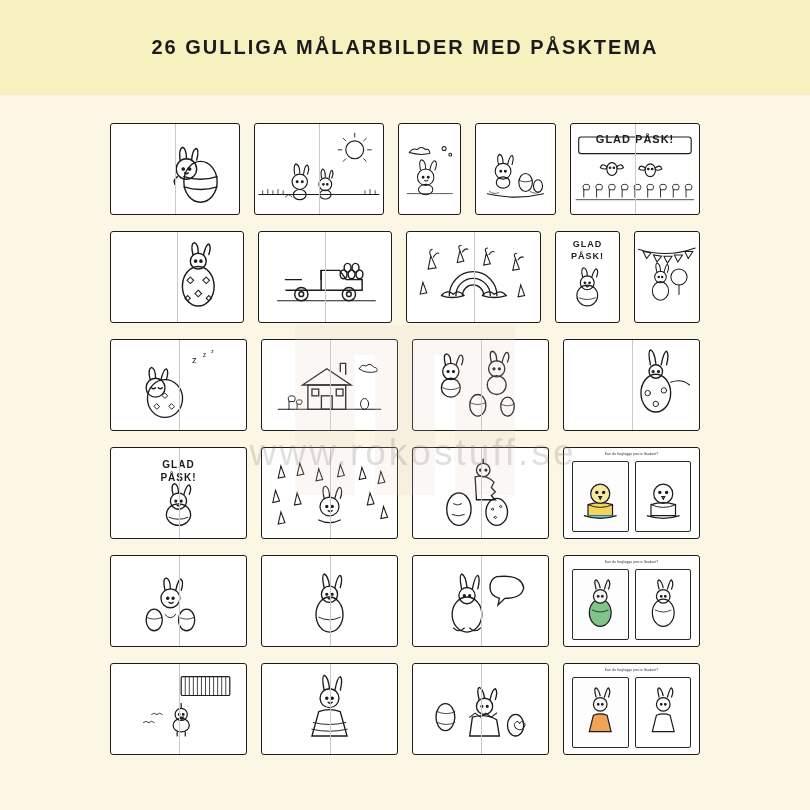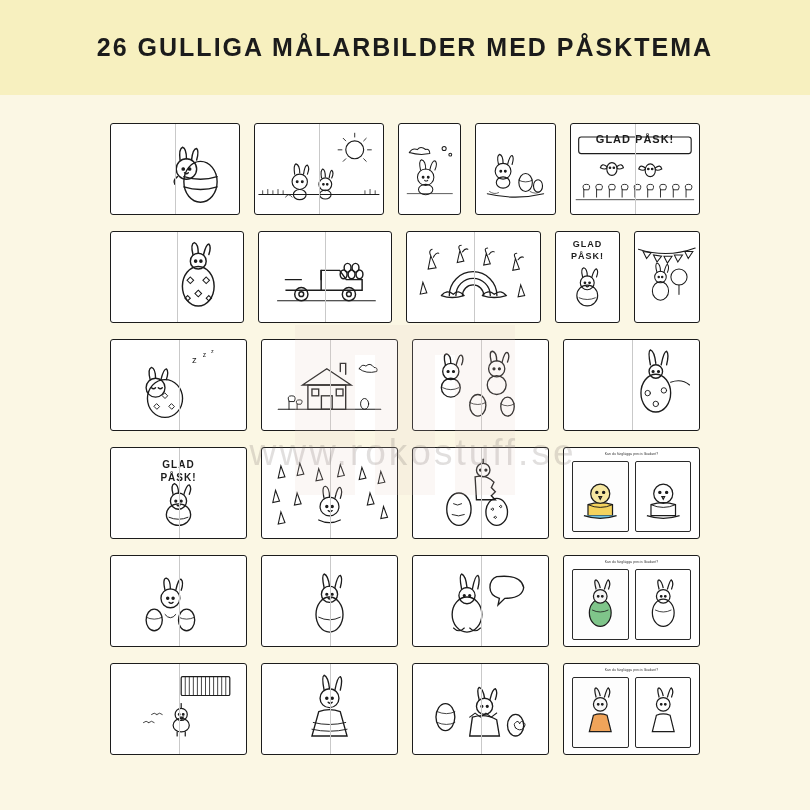--- a/index.html
+++ b/index.html
@@ -16,21 +16,21 @@
     width: 810px;
     height: 95px;
     background: #f7f0bf;
     display: flex;
     align-items: center;
     justify-content: center;
   }
   .header-title {
     font-family: "Liberation Sans", sans-serif;
     font-weight: bold;
-    font-size: 25px;
+    font-size: 20px;
     letter-spacing: 2.0px;
     color: #1b1b1b;
     text-align: left;
     white-space: nowrap;
   }
   .grid-area {
     position: relative;
     width: 810px;
     height: 715px;
   }

